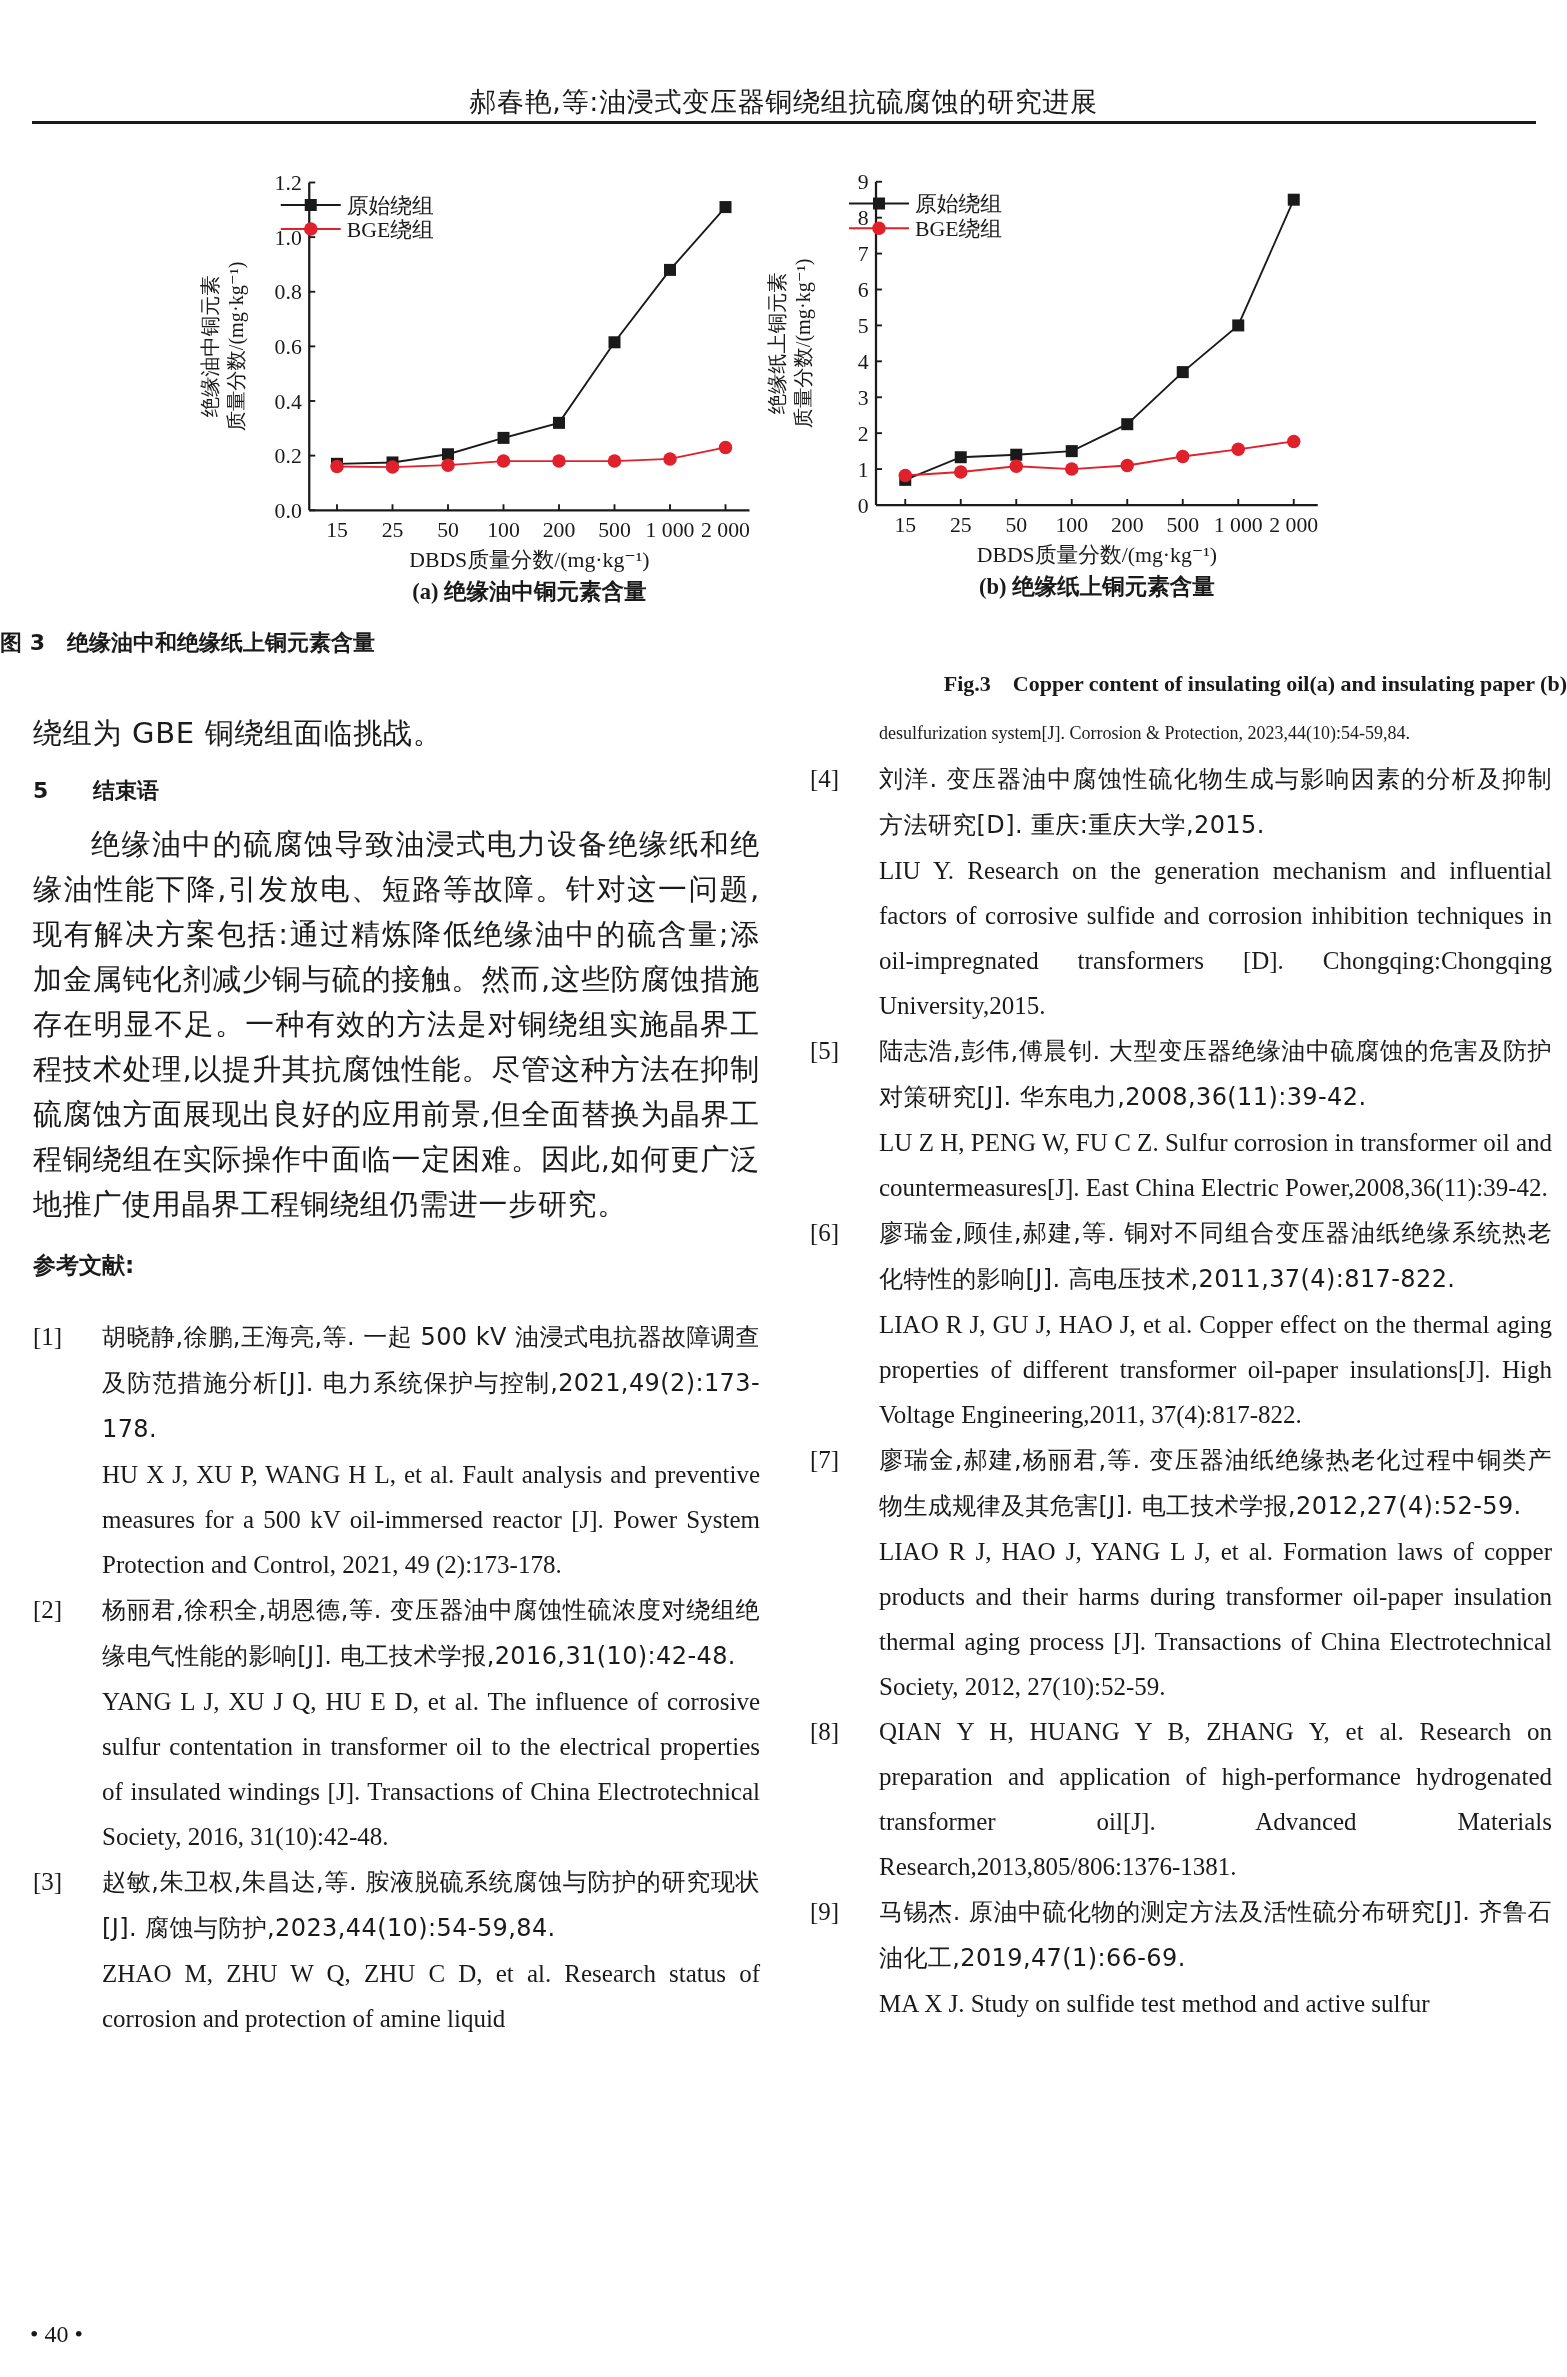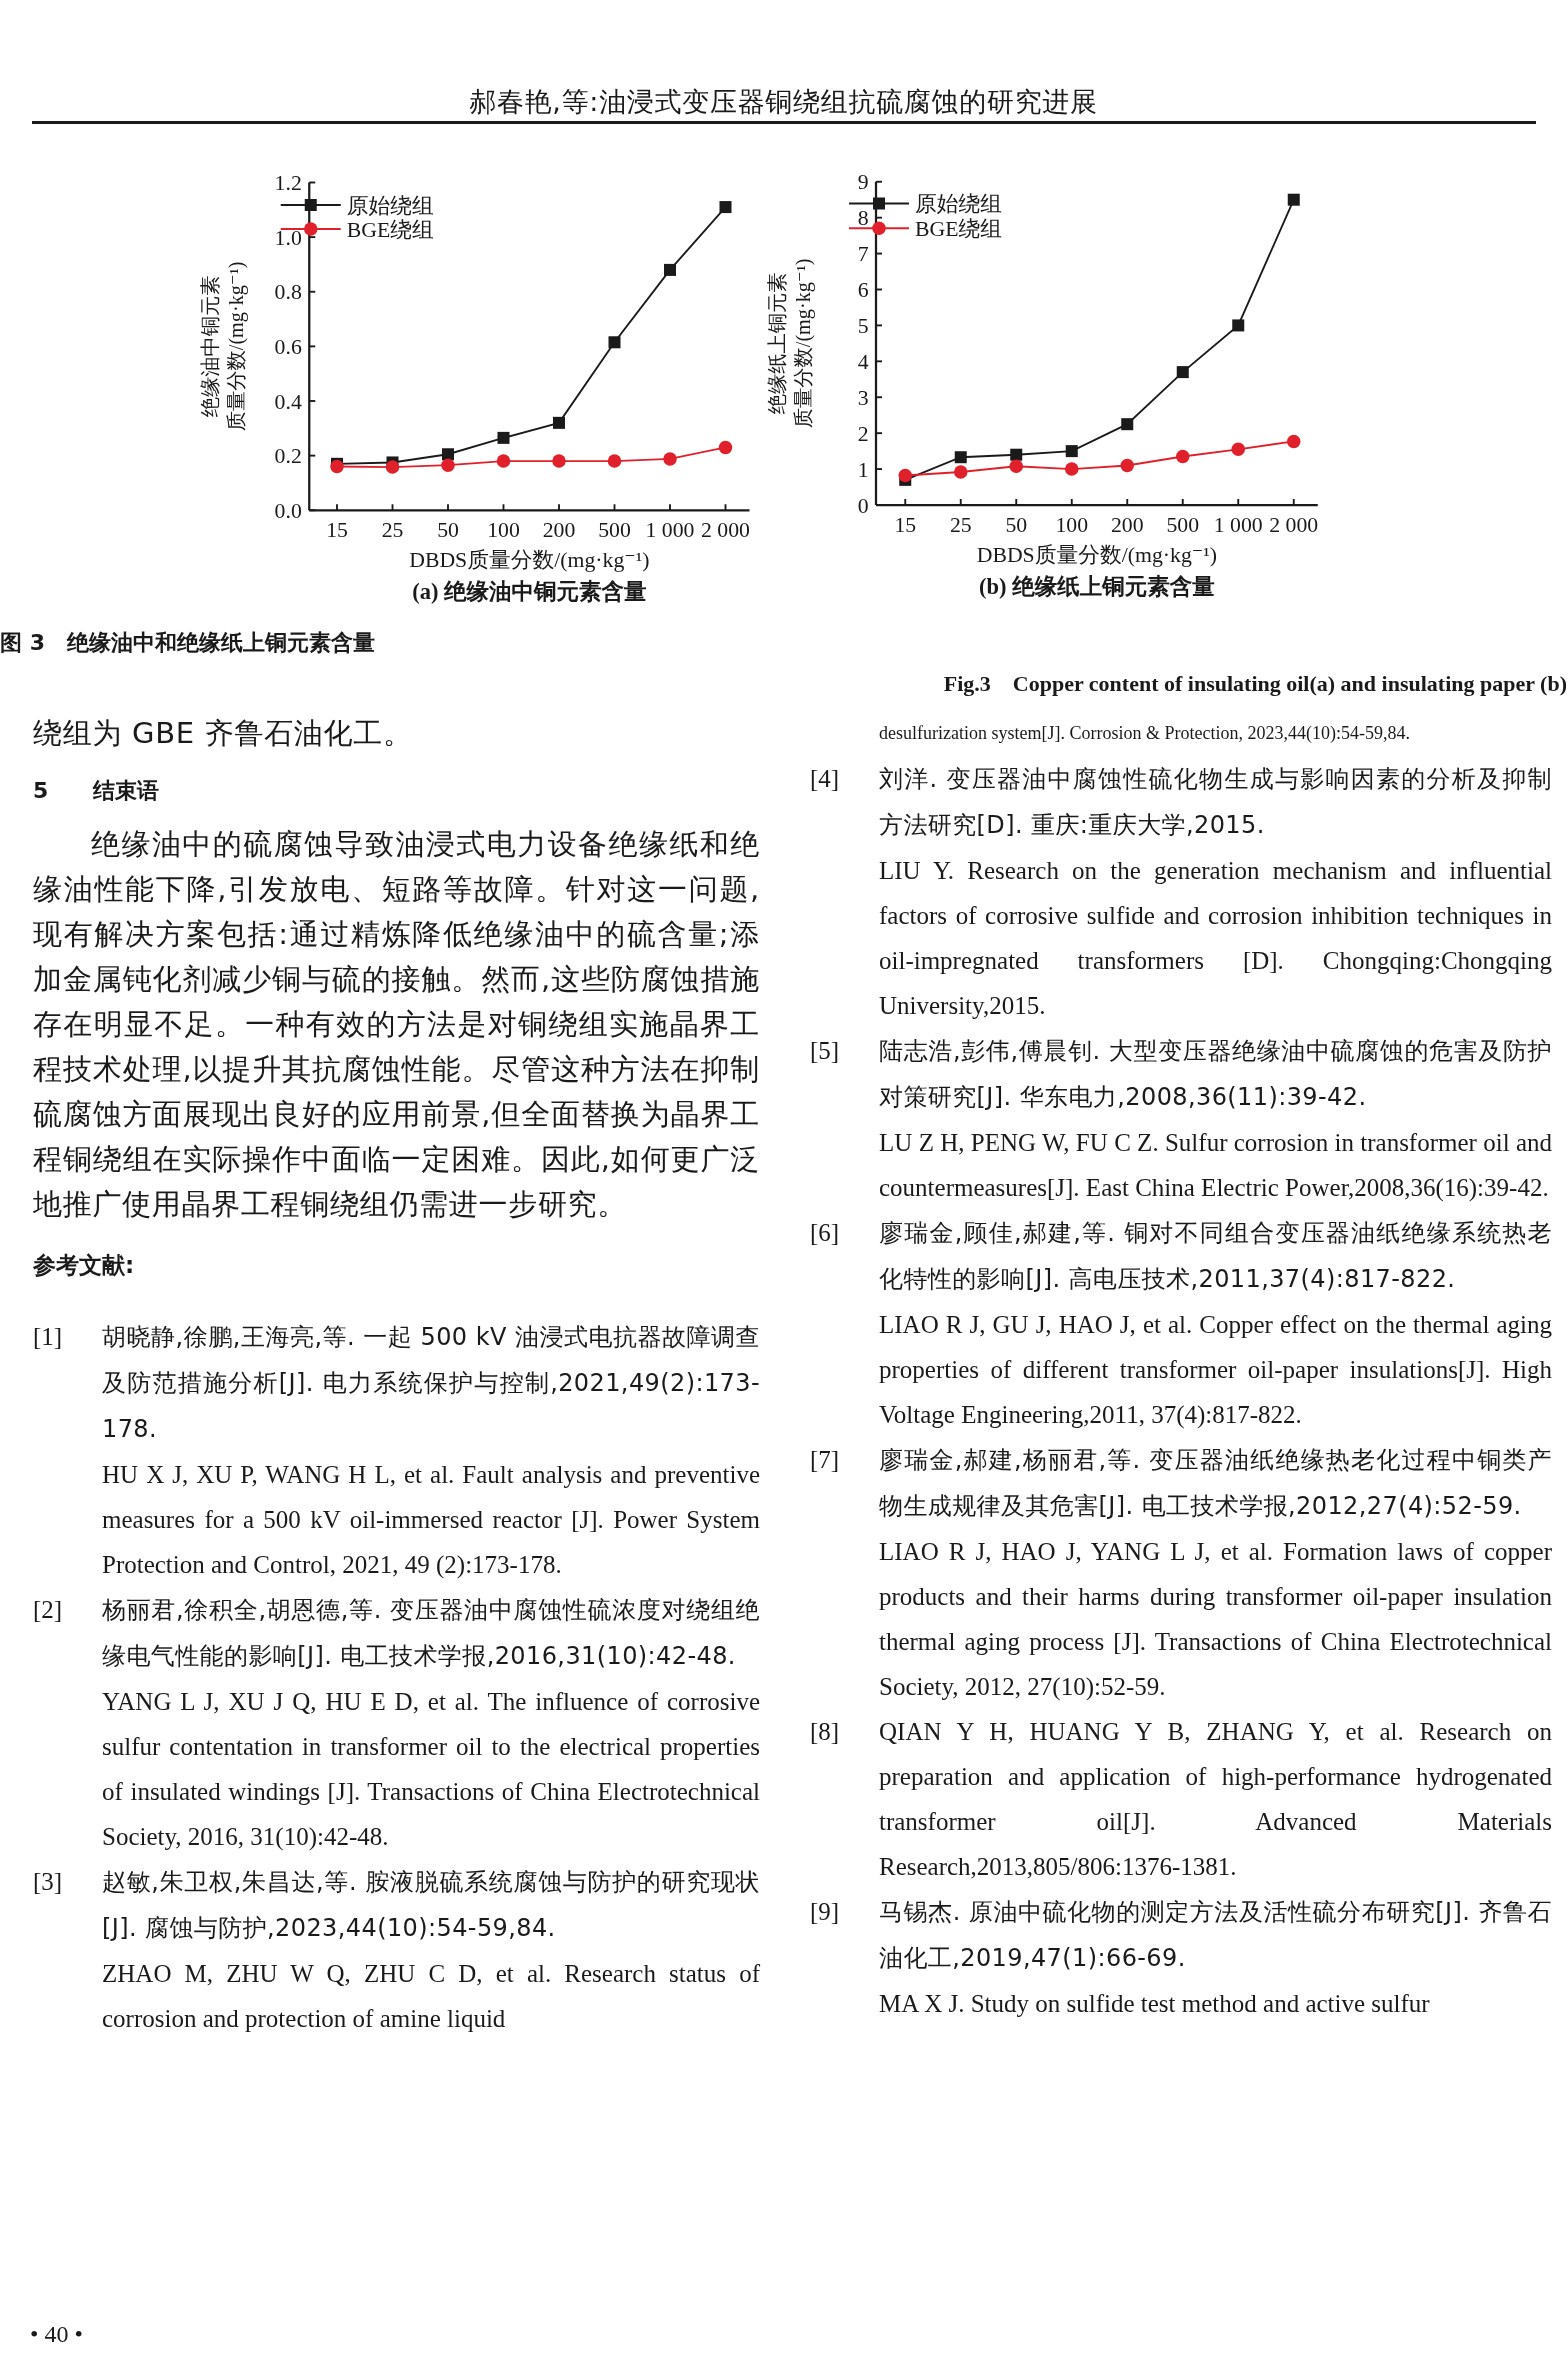--- a/index.html
+++ b/index.html
@@ -165,21 +165,21 @@
     <circle cx="685" cy="383.2366666666667" r="9" fill="#e0202a"></circle>
     <line x1="92" y1="99" x2="172" y2="99" stroke="#e0202a" stroke-width="2.5"></line>
     <circle cx="132" cy="99" r="9" fill="#e0202a"></circle>
     <text x="180" y="109" font-size="29" text-anchor="start" font-family="DejaVu Serif, serif">BGE绕组</text>
   </svg>
 
 <div class="cap-cn">图 3　绝缘油中和绝缘纸上铜元素含量</div>
 <div class="cap-en">Fig.3　Copper content of insulating oil(a) and insulating paper (b)</div>
 
 <div class="col col-left">
-  <div class="body-text">绕组为 GBE 齐鲁石油化工。</div>
+  <div class="body-text">绕组为 GBE 铜绕组面临挑战。</div>
   <div class="sec-title">
     <span class="num">5</span><span>结束语</span>
   </div>
   <div class="body-text indent">绝缘油中的硫腐蚀导致油浸式电力设备绝缘纸和绝缘油性能下降,引发放电、短路等故障。针对这一问题,现有解决方案包括:通过精炼降低绝缘油中的硫含量;添加金属钝化剂减少铜与硫的接触。然而,这些防腐蚀措施存在明显不足。一种有效的方法是对铜绕组实施晶界工程技术处理,以提升其抗腐蚀性能。尽管这种方法在抑制硫腐蚀方面展现出良好的应用前景,但全面替换为晶界工程铜绕组在实际操作中面临一定困难。因此,如何更广泛地推广使用晶界工程铜绕组仍需进一步研究。</div>
   <div class="refs-title">参考文献:</div>
 
   <div class="ref">
     <span class="ref-num">[1]</span>
     <span class="cn">胡晓静,徐鹏,王海亮,等. 一起 500 kV 油浸式电抗器故障调查及防范措施分析[J]. 电力系统保护与控制,2021,49(2):173-178.</span>
     <span class="en">HU X J, XU P, WANG H L, et al. Fault analysis and preventive measures for a 500 kV oil-immersed reactor [J]. Power System Protection and Control, 2021, 49 (2):173-178.</span>
@@ -199,21 +199,21 @@
 <div class="col col-right">
   <div class="cont">desulfurization system[J]. Corrosion &amp; Protection, 2023,44(10):54-59,84.</div>
   <div class="ref">
     <span class="ref-num">[4]</span>
     <span class="cn">刘洋. 变压器油中腐蚀性硫化物生成与影响因素的分析及抑制方法研究[D]. 重庆:重庆大学,2015.</span>
     <span class="en">LIU Y. Research on the generation mechanism and influential factors of corrosive sulfide and corrosion inhibition techniques in oil-impregnated transformers [D]. Chongqing:Chongqing University,2015.</span>
   </div>
   <div class="ref">
     <span class="ref-num">[5]</span>
     <span class="cn">陆志浩,彭伟,傅晨钊. 大型变压器绝缘油中硫腐蚀的危害及防护对策研究[J]. 华东电力,2008,36(11):39-42.</span>
-    <span class="en">LU Z H, PENG W, FU C Z. Sulfur corrosion in transformer oil and countermeasures[J]. East China Electric Power,2008,36(16):39-42.</span>
+    <span class="en">LU Z H, PENG W, FU C Z. Sulfur corrosion in transformer oil and countermeasures[J]. East China Electric Power,2008,36(11):39-42.</span>
   </div>
   <div class="ref">
     <span class="ref-num">[6]</span>
     <span class="cn">廖瑞金,顾佳,郝建,等. 铜对不同组合变压器油纸绝缘系统热老化特性的影响[J]. 高电压技术,2011,37(4):817-822.</span>
     <span class="en">LIAO R J, GU J, HAO J, et al. Copper effect on the thermal aging properties of different transformer oil-paper insulations[J]. High Voltage Engineering,2011, 37(4):817-822.</span>
   </div>
   <div class="ref">
     <span class="ref-num">[7]</span>
     <span class="cn">廖瑞金,郝建,杨丽君,等. 变压器油纸绝缘热老化过程中铜类产物生成规律及其危害[J]. 电工技术学报,2012,27(4):52-59.</span>
     <span class="en">LIAO R J, HAO J, YANG L J, et al. Formation laws of copper products and their harms during transformer oil-paper insulation thermal aging process [J]. Transactions of China Electrotechnical Society, 2012, 27(10):52-59.</span>

